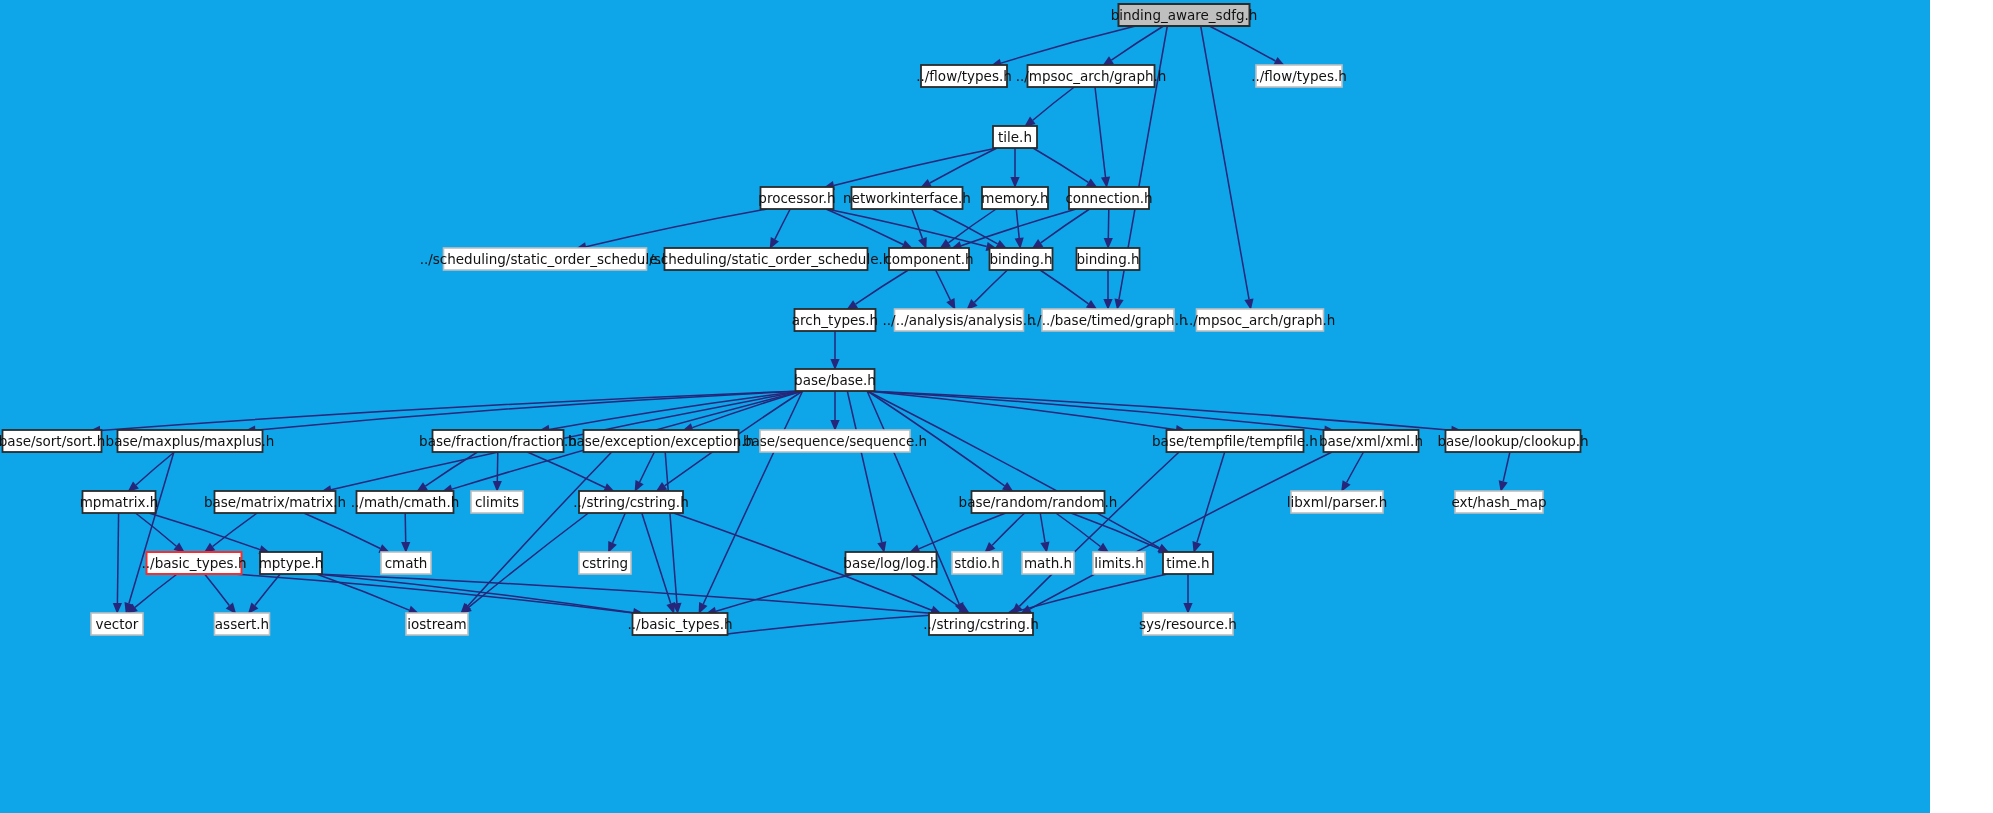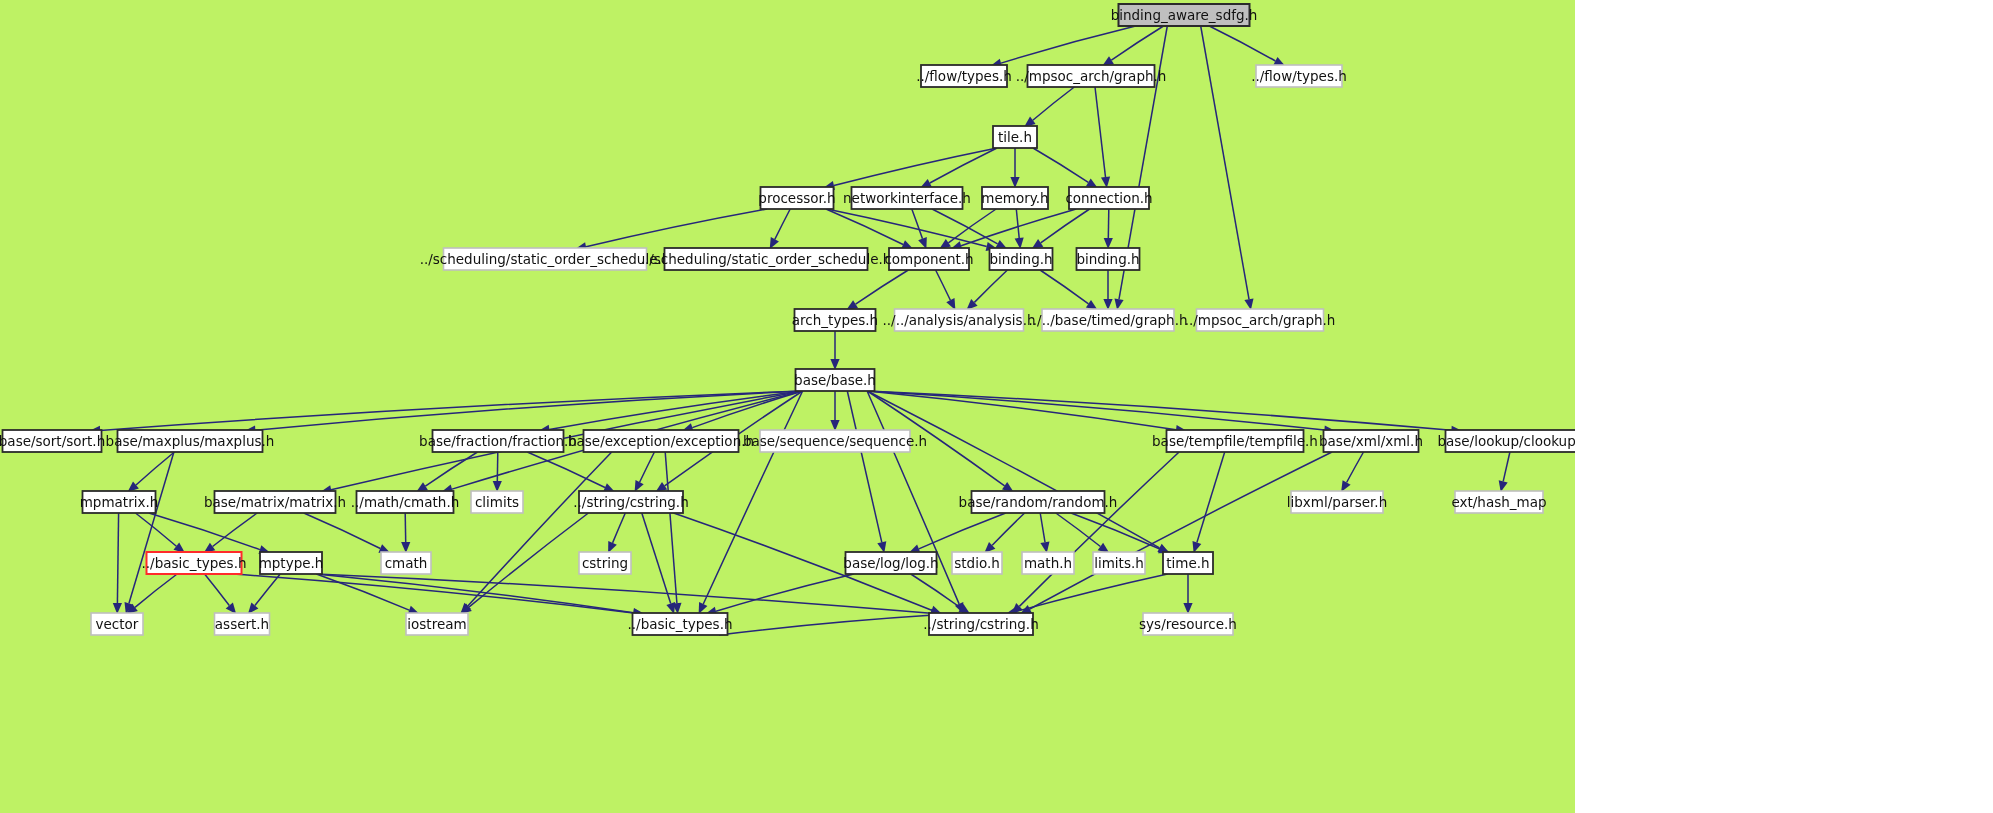--- a/index.html
+++ b/index.html
@@ -5,23 +5,23 @@
   html, body {
     margin: 0;
     padding: 0;
     background: #ffffff;
   }
   body {
     font-family: "Liberation Sans", sans-serif;
   }
   #graph-root {
     position: relative;
-    width: 1575px;
+    width: 1930px;
     height: 813px;
-    background: #bef264;
+    background: #0ea5e9;
     overflow: hidden;
   }
   #graph-svg {
     position: absolute;
     left: 0;
     top: 0;
     width: 1993px;
     height: 813px;
     display: block;
   }

